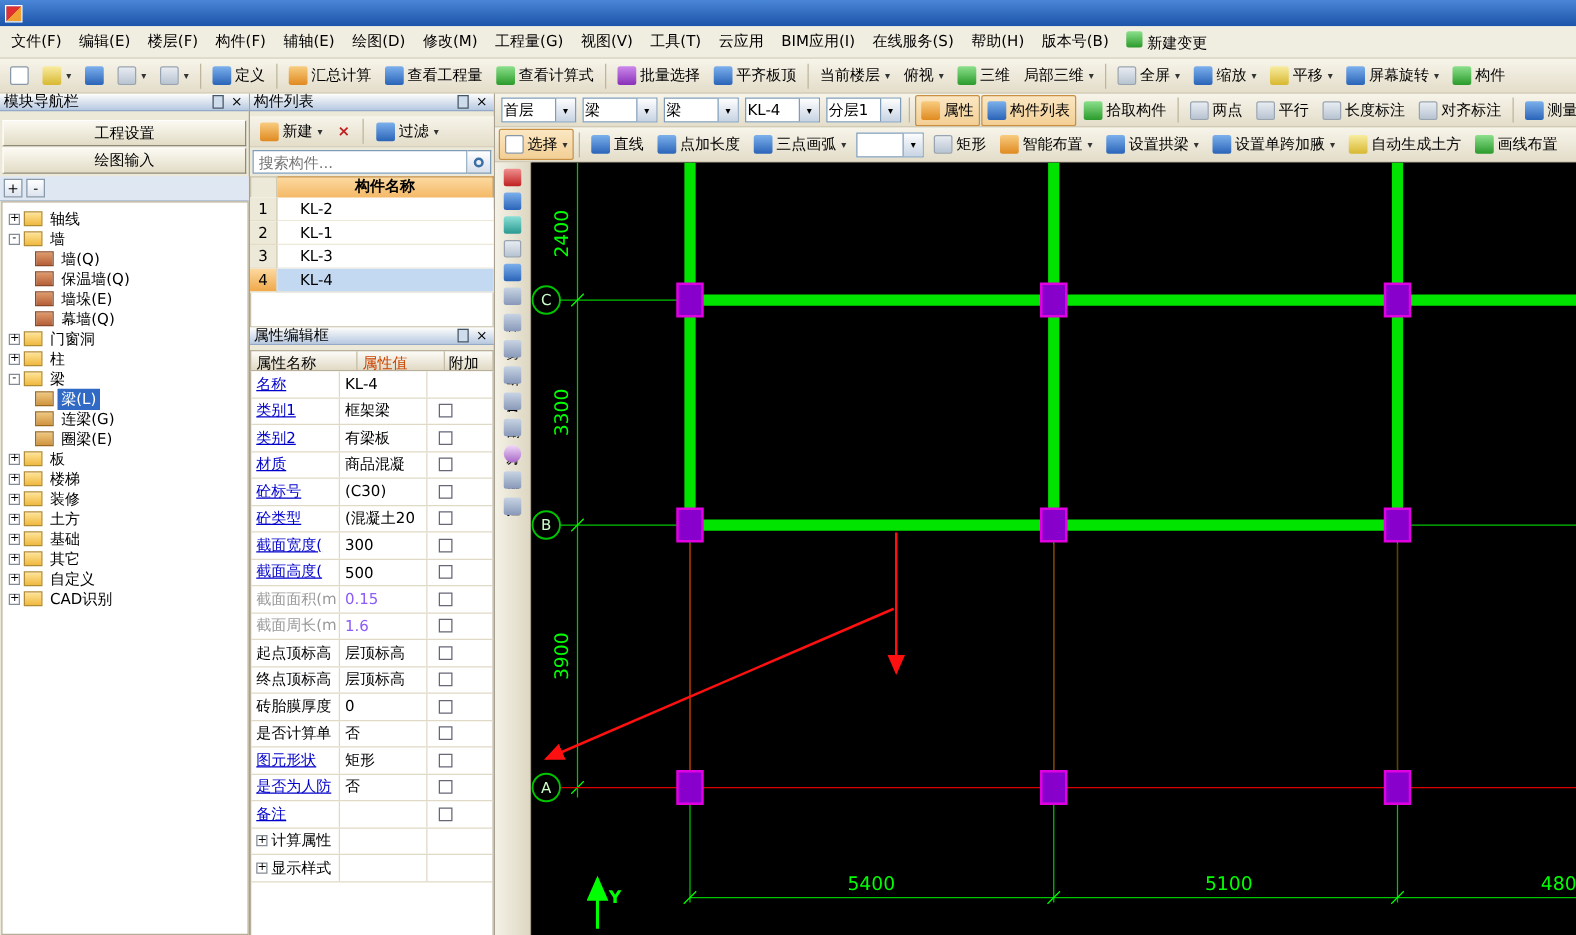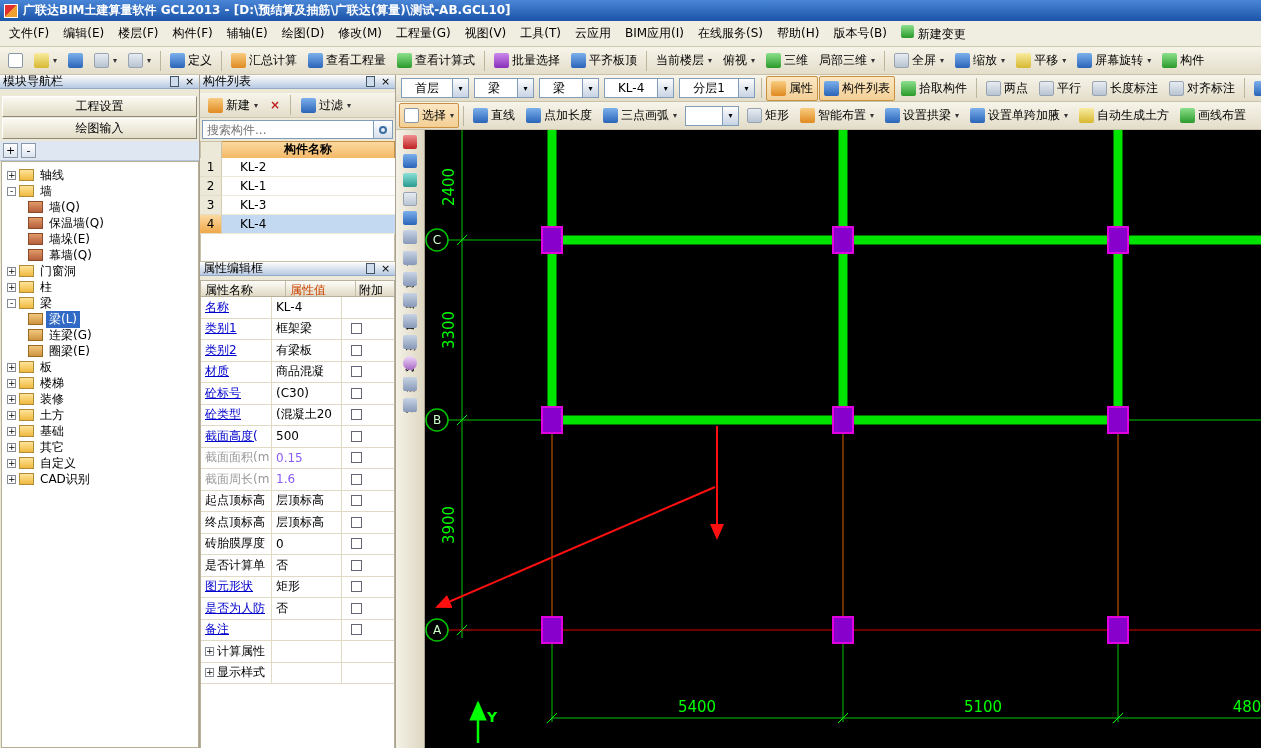--- a/index.html
+++ b/index.html
@@ -26,21 +26,21 @@
 .ic-b{background:linear-gradient(#7cb0ec,#2a64b8)}
 .ic-g{background:linear-gradient(#8ce08c,#2a9a2a)}
 .ic-o{background:linear-gradient(#f8cc80,#e08a20)}
 .ic-y{background:linear-gradient(#f8eca0,#d8b830)}
 .ic-p{background:linear-gradient(#cc88ec,#8830b8)}
 .ic-w{background:#fff;border:1px solid #8898a8}
 .ic-gr{background:linear-gradient(#e8ecf2,#b8c4d2);border:1px solid #98a4b2}
 .dd{font-size:8px;color:#333;margin-left:1px}
 .sep{width:1px;height:20px;background:#bdb59c;margin:0 3px;flex:none}
 .combo{display:inline-flex;height:20px;border:1px solid #7f9db9;background:#fff;align-items:center;margin:0 2px}
-.cval{padding:0 13px;min-width:42px}
+.cval{padding:0 1px;min-width:42px}
 .cbtn{width:16px;height:100%;background:linear-gradient(#fdfdfd,#c8d4e4);border-left:1px solid #7f9db9;display:flex;align-items:center;justify-content:center;font-size:8px}
 
 
 .phead{height:14px;display:flex;align-items:center;padding:0 3px;background:linear-gradient(#fdfdfb,#b7c9e2);border-bottom:1px solid #93a9c6}
 .phead .grow{flex:1}
 .pin{width:9px;height:11px;border:1px solid #456;background:#cfdcec;display:inline-block;margin-right:4px;flex:none}
 .closex{width:13px;height:13px;line-height:11px;text-align:center;display:inline-block;font-size:11px;border:1px solid transparent}
 
 
 #navigator{left:0;top:75px;width:200px;height:673px;background:#ece9d8;border-right:1px solid #a8a090}
@@ -100,21 +100,20 @@
 
 #canvas{left:425px;top:130px;width:836px;height:618px;background:#000}
 #canvas svg{display:block}
 svg text{font-family:"DejaVu Sans","Liberation Sans",sans-serif}
 </style>
 </head>
 <body>
 
 <div id="titlebar" class="abs">
   <span class="appico"></span>
-  <span>广联达BIM土建算量软件 GCL2013 - [D:\预结算及抽筋\广联达(算量)\测试-AB.GCL10]</span>
 </div>
 
 <div id="menubar" class="abs">
   <span class="mi">文件(F)</span>
   <span class="mi">编辑(E)</span>
   <span class="mi">楼层(F)</span>
   <span class="mi">构件(F)</span>
   <span class="mi">辅轴(E)</span>
   <span class="mi">绘图(D)</span>
   <span class="mi">修改(M)</span>
@@ -544,20 +543,27 @@
     <div class="prow">
         <span class="pname link">砼标号</span>
         <span class="pval">(C30)</span>
         <span class="pchk">
           <span class="checkbox"></span>
         </span>
       </div>
     <div class="prow">
         <span class="pname link">砼类型</span>
         <span class="pval">(混凝土20</span>
+        <span class="pchk">
+          <span class="checkbox"></span>
+        </span>
+      </div>
+    <div class="prow">
+        <span class="pname link">截面宽度(</span>
+        <span class="pval">300</span>
         <span class="pchk">
           <span class="checkbox"></span>
         </span>
       </div>
     <div class="prow">
         <span class="pname link">截面高度(</span>
         <span class="pval">500</span>
         <span class="pchk">
           <span class="checkbox"></span>
         </span>

